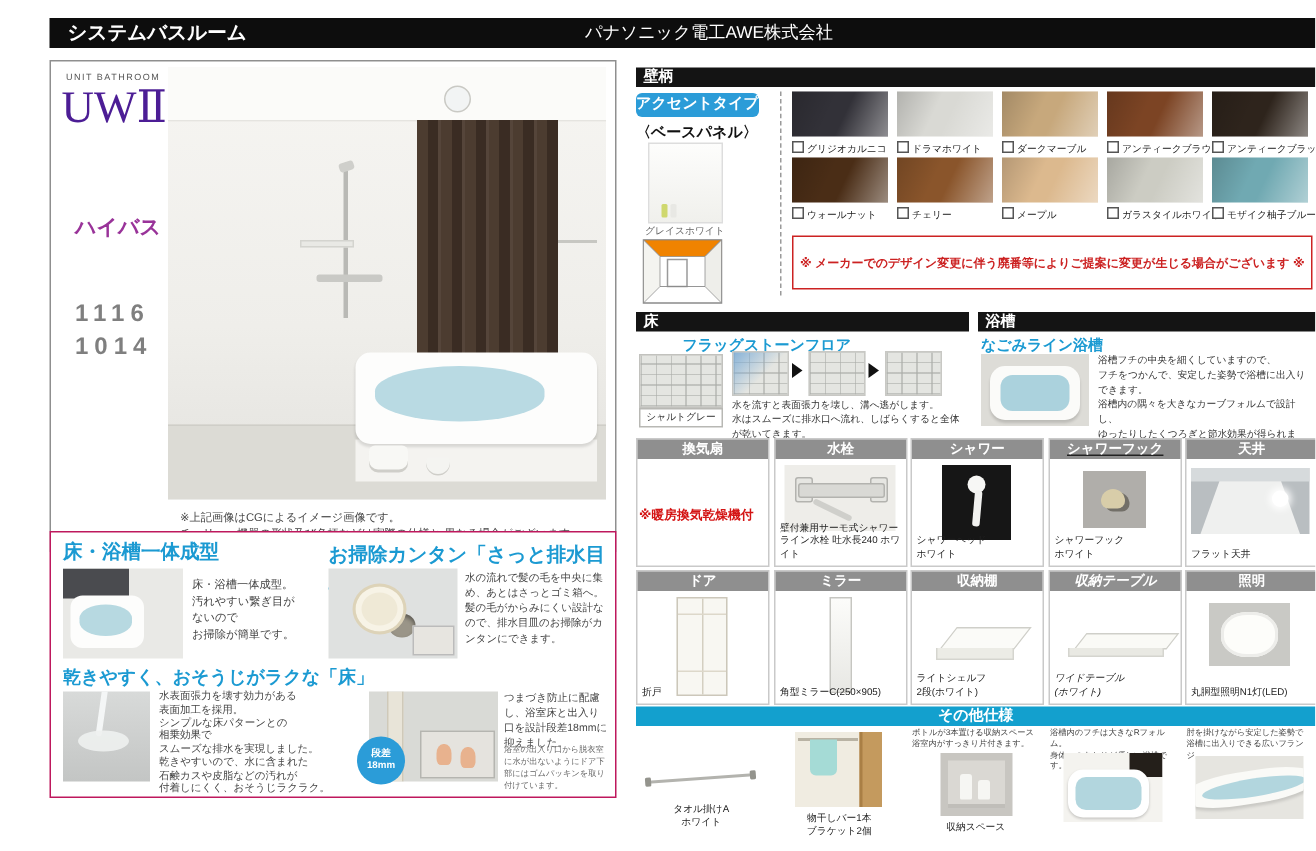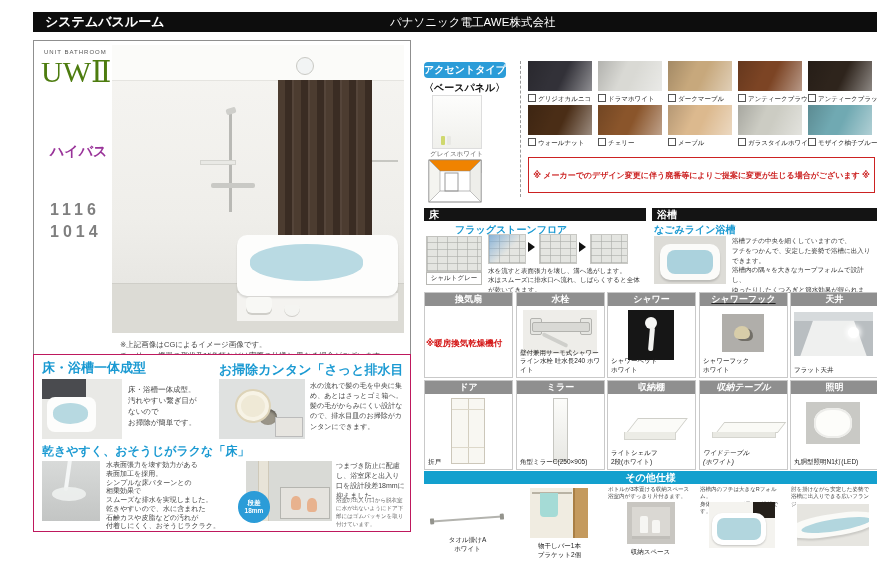--- a/index.html
+++ b/index.html
@@ -6,21 +6,21 @@
   #sheet{position:relative;width:877px;height:567px;background:#fff;overflow:hidden;
          font-family:"Liberation Sans","DejaVu Sans",sans-serif;color:#222;}
   .abs{position:absolute;}
   
   #topbar{left:33px;top:12px;width:844px;height:20px;background:#0d0d0d;color:#fff;}
   #topbar .t1{position:absolute;left:12px;top:0;line-height:20px;font-size:13px;font-weight:bold;}
   #topbar .t2{position:absolute;left:357px;top:0;line-height:20px;font-size:11.5px;}
   
   #mainbox{left:33px;top:40px;width:376px;height:326px;border:1px solid #8f8f8f;background:#fff;}
   .brand-sm{position:absolute;left:10px;top:8px;font-size:6px;letter-spacing:1px;color:#555;}
-  .brand{position:absolute;left:7px;top:13px;font-family:"Liberation Serif","DejaVu Serif",serif;font-size:30px;color:#4d7c0f;}
+  .brand{position:absolute;left:7px;top:13px;font-family:"Liberation Serif","DejaVu Serif",serif;font-size:30px;color:#4c1d95;}
   .grade{position:absolute;left:16px;top:102px;font-size:14px;font-weight:bold;color:#993399;}
   .sizes{position:absolute;left:16px;top:158px;font-size:16px;font-weight:bold;color:#7f7f7f;letter-spacing:4px;line-height:1.4;white-space:pre-line;}
   
   #photo{position:absolute;left:78px;top:4px;width:292px;height:288px;background:linear-gradient(#f6f5f2 0%,#efeeea 60%,#e3e2de 100%);overflow:hidden;}
   .ph-ceil{position:absolute;left:0;top:0;width:100%;height:12%;background:#fbfbf9;border-bottom:1px solid #e5e4e0;}
   .ph-darkwall{position:absolute;left:57%;top:12%;width:32%;height:66%;
      background:repeating-linear-gradient(90deg,#4c3c30 0 7px,#3a2c23 7px 14px,#55453a 14px 16px);}
   .ph-floor{position:absolute;left:0;bottom:0;width:100%;height:17%;background:#dcdbd5;border-top:1px solid #cfcec8;}
   .ph-tub{position:absolute;right:6px;bottom:13%;width:55%;height:21%;background:#fdfdfc;border-radius:10px;box-shadow:0 2px 2px rgba(0,0,0,.12);}
   .ph-water{position:absolute;left:8%;top:14%;width:70%;height:62%;background:#b9dae3;border-radius:50%/45%;}
@@ -215,20 +215,21 @@
         <div class="foot" style="left:26px;top:10px;"></div>
       </div>
     </div>
     <div class="bubble">段差
 18mm</div>
     <div class="abs feat-txt" style="left:302px;top:106px;width:70px;font-size:7px;">つまづき防止に配慮し、浴室床と出入り口を設計段差18mmに抑えました。</div>
     <div class="abs feat-txt" style="left:302px;top:142px;width:70px;font-size:5.5px;color:#666;">浴室の出入り口から脱衣室に水が出ないようにドア下部にはゴムパッキンを取り付けています。</div>
   </div>
 
   <div class="abs" id="wallbox">
+    <div class="sec-h">壁柄</div>
     <div class="accent-btn">アクセントタイプ</div>
     <div class="basep-label">〈ベースパネル〉</div>
     <div class="panel-img">
       <div class="bottle" style="left:8px;background:#cfd86e;"></div>
       <div class="bottle" style="left:14px;background:#e8e8e4;"></div>
     </div>
     <div class="panel-name">グレイスホワイト</div>
     <svg class="wall-diagram" viewBox="0 0 54 44">
       <rect x="1" y="1" width="52" height="42" fill="#ffffff" stroke="#8a8a8a"></rect>
       <polygon points="1,1 53,1 42,12 12,12" fill="#f08300" stroke="#8a8a8a" stroke-width="0.5"></polygon>

